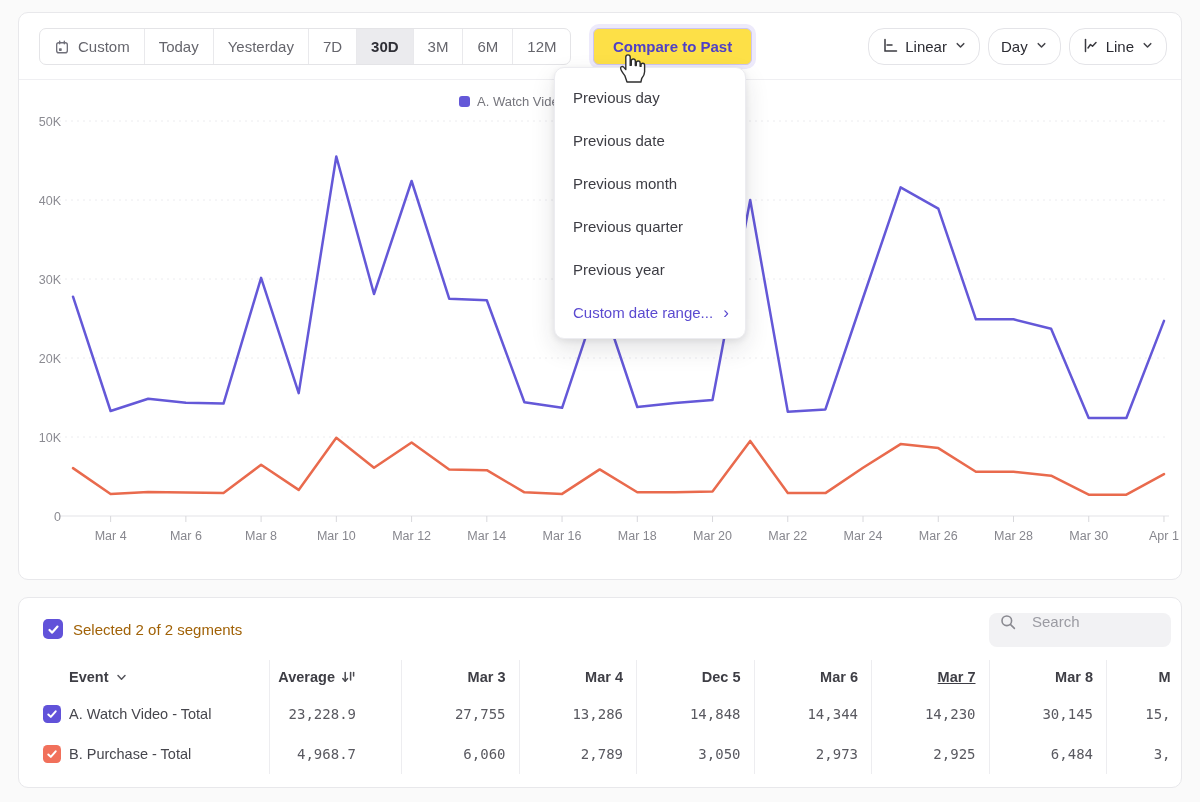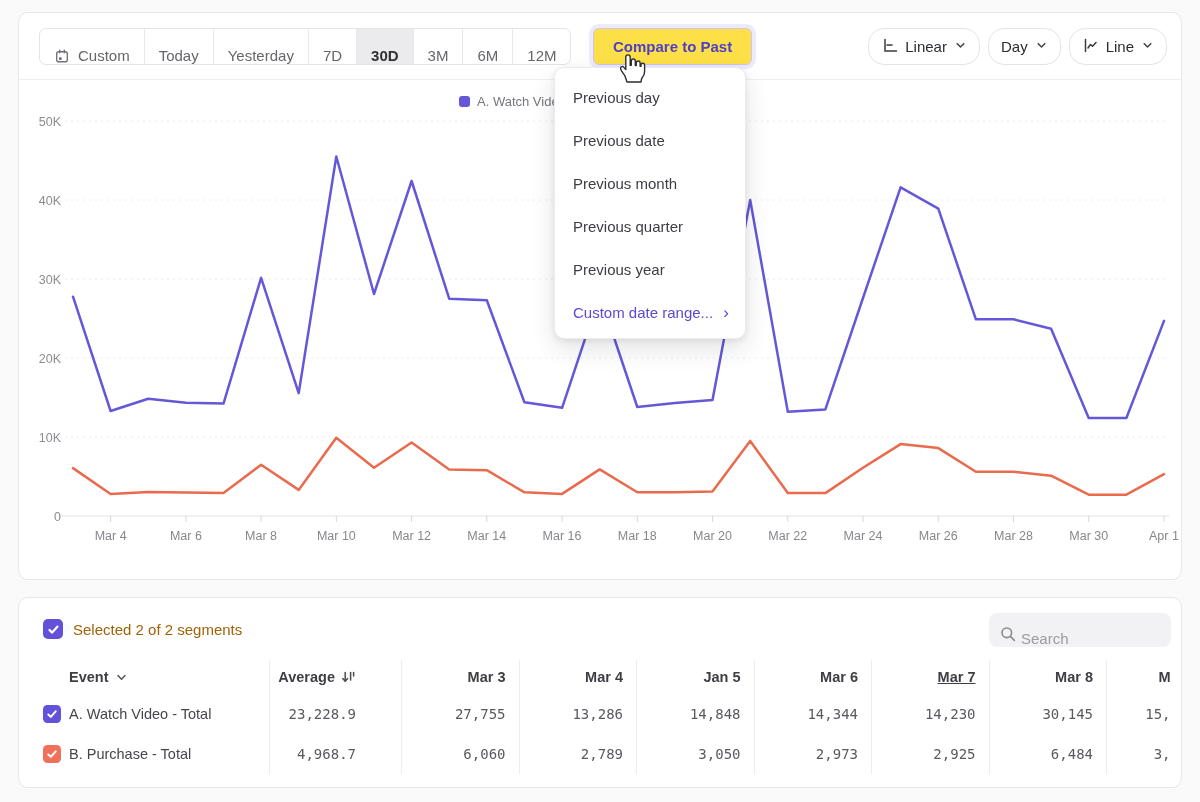--- a/index.html
+++ b/index.html
@@ -6,21 +6,21 @@
   html,body { width:1200px; height:802px; overflow:hidden; }
   body { background:#fafafa; font-family:"Liberation Sans", sans-serif; color:#3f3f46; position:relative; }
   .card { position:absolute; left:18px; width:1164px; background:#fff; border:1px solid #e8e8eb; border-radius:10px; }
   .top-card { top:12px; height:568px; }
   .bottom-card { top:597px; height:191px; overflow:hidden; }
 
   
   .toolbar { position:absolute; top:0; left:0; right:0; height:67px; border-bottom:1px solid #efeff2; }
   .seg { position:absolute; left:20px; top:15px; height:37px; display:inline-flex; align-items:stretch;
          border:1px solid #e4e4e7; border-radius:7px; overflow:hidden; background:#fff; }
-  .seg-item { display:flex; align-items:flex-end; padding:0 14px; font-size:15px; color:#65656c;
+  .seg-item { display:flex; align-items:center; padding:0 14px; font-size:15px; color:#65656c;
               border-right:1px solid #e9e9ec; cursor:pointer; white-space:nowrap; }
   .seg-item:last-child { border-right:none; }
   .seg-item.active { background:#ebebee; color:#2f2f36; font-weight:600; }
   .seg-item svg { margin-right:8px; }
   .compare-btn { position:absolute; left:535px; top:15px; height:37px; padding:0 19px; border:1px solid #cdc5f0;
                  border-radius:6px; background:#fde047; color:#4f40c6; font-size:15px; font-weight:600;
                  font-family:inherit; cursor:pointer; box-shadow:0 0 0 4px #edeafb;margin-left:39px; }
   .right-group { position:absolute; right:14px; top:15px; display:flex; gap:8px; }
   .tool-btn { height:37px; display:flex; align-items:center; gap:7px; padding:0 12px; background:#fff;
               border:1px solid #e4e4e8; border-radius:16px; font-size:15px; color:#2c2c33; font-family:inherit; cursor:pointer; }
@@ -42,21 +42,21 @@
   .menu-item .sub-arrow { position:absolute; right:16px; top:0; color:#5b4ad0; font-size:17px; }
 
   .cursor-hand { position:absolute; left:594px; top:38px; z-index:40; pointer-events:none; }
 
   
   .seg-header { position:absolute; top:0; left:0; right:0; height:58px; }
   .checkbox { width:20px; height:20px; border-radius:5px; display:flex; align-items:center; justify-content:center; cursor:pointer; }
   .master-check { position:absolute; left:24px; top:21px; background:#6152d9; }
   .selected-label { position:absolute; left:54px; top:23px; font-size:15px; color:#a16207; }
   .search-box { position:absolute; left:970px; top:15px; width:182px; height:34px; background:#f2f2f4;
-                border-radius:8px; display:flex; align-items:flex-end; padding:0 10px; gap:4px; }
+                border-radius:8px; display:flex; align-items:flex-start; padding:0 10px; gap:15px; }
   .search-box input { border:none; outline:none; background:transparent; font-size:15px; color:#3f3f46;
                       font-family:inherit; width:130px; }
   .search-box input::placeholder { color:#9b9ba2; }
 
   .table { position:absolute; top:62px; left:0; }
   .trow { display:flex; width:1205px; }
   .trow.thead { height:34px; }
   .trow.tdata { height:40px; }
   .cell { display:flex; align-items:center; font-size:14.5px; }
   .cell.sep { border-left:1px solid #ededf0; }
@@ -257,21 +257,21 @@
               <path d="M12.6 2.5 V6"></path>
             </svg>
           </div>
           <div class="cell col-day sep head" style="justify-content: flex-end; padding-right: 13px;">
             <span>Mar 3</span>
           </div>
           <div class="cell col-day sep head" style="justify-content: flex-end; padding-right: 13px;">
             <span>Mar 4</span>
           </div>
           <div class="cell col-day sep head" style="justify-content: flex-end; padding-right: 13px;">
-            <span>Jan 5</span>
+            <span>Dec 5</span>
           </div>
           <div class="cell col-day sep head" style="justify-content: flex-end; padding-right: 13px;">
             <span>Mar 6</span>
           </div>
           <div class="cell col-day sep head" style="justify-content: flex-end; padding-right: 13px; text-decoration: underline;">
             <span>Mar 7</span>
           </div>
           <div class="cell col-day sep head" style="justify-content: flex-end; padding-right: 13px;">
             <span>Mar 8</span>
           </div>

